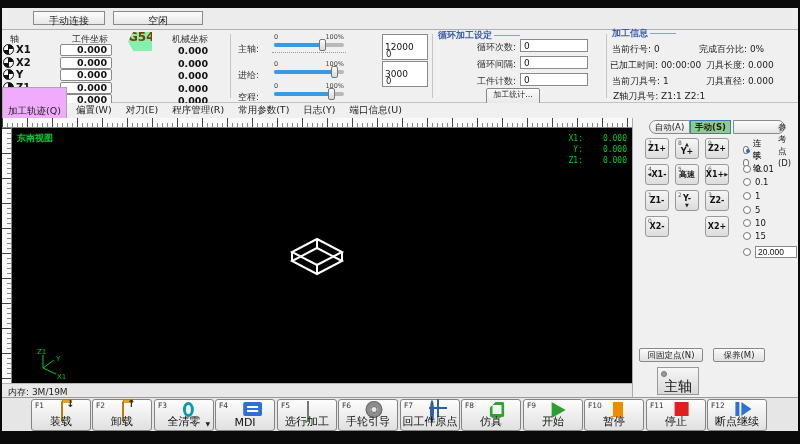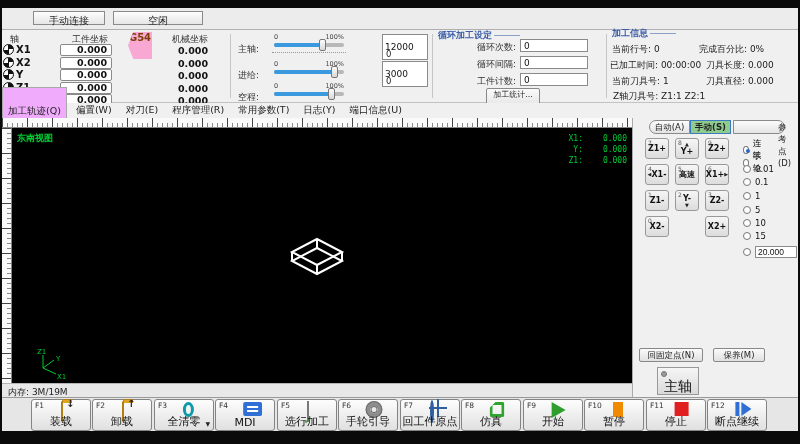--- a/index.html
+++ b/index.html
@@ -8,21 +8,21 @@
   #app { position:relative; width:800px; height:444px; background:#0a0a0a; overflow:hidden; }
   .abs { position:absolute; }
 
   
   #topbar { left:2px; top:8px; width:796px; height:22px; background:#ececec; border-bottom:1px solid #b0b0b0; }
   .toptab { position:absolute; top:3px; height:14px; background:linear-gradient(#fdfdfd,#e6e6e6); border:1px solid #8a8a8a; border-radius:0; font-size:10px; color:#222; text-align:center; line-height:17px; }
 
   
   #upper { left:2px; top:30px; width:796px; height:73px; background:#f0f0f0; border-bottom:1px solid #c2c2c2; }
   .hlabel { position:absolute; font-size:9px; color:#333; }
-  #g54 { position:absolute; left:126px; top:2px; width:24px; height:27px; background:#f9a8d4; clip-path:polygon(22% 0,100% 0,100% 100%,22% 100%,0 50%); color:#7c3e00; font-size:10px; font-weight:bold; text-align:center; line-height:11px; }
+  #g54 { position:absolute; left:126px; top:2px; width:24px; height:19px; background:#86efac; clip-path:polygon(22% 0,100% 0,100% 100%,22% 100%,0 50%); color:#7c3e00; font-size:12px; font-weight:bold; text-align:center; line-height:11px; }
   .axrow { position:absolute; left:0; height:12px; width:228px; }
   .axicon { position:absolute; left:1px; top:0; width:11px; height:11px; border-radius:50%; border:1px solid #111;
             background:conic-gradient(#111 0 90deg,#fff 90deg 180deg,#111 180deg 270deg,#fff 270deg); }
   .axname { position:absolute; left:14px; top:0; font-size:10px; font-weight:bold; color:#111; }
   .axbox { position:absolute; left:58px; top:0; width:52px; height:12px; background:#fff; border:1px solid #8a8a8a; border-radius:2px; font-size:9.5px; font-weight:bold; text-align:right; padding-right:4px; line-height:10px; color:#111; }
   .axmach { position:absolute; left:150px; top:1px; width:56px; font-size:9.5px; font-weight:bold; text-align:right; color:#111; }
   .vdiv { position:absolute; top:4px; width:1px; height:64px; background:#c6c6c6; }
 
   .ovlabel { position:absolute; left:236px; font-size:9px; color:#333; }
   .slider { position:absolute; left:272px; width:70px; }

